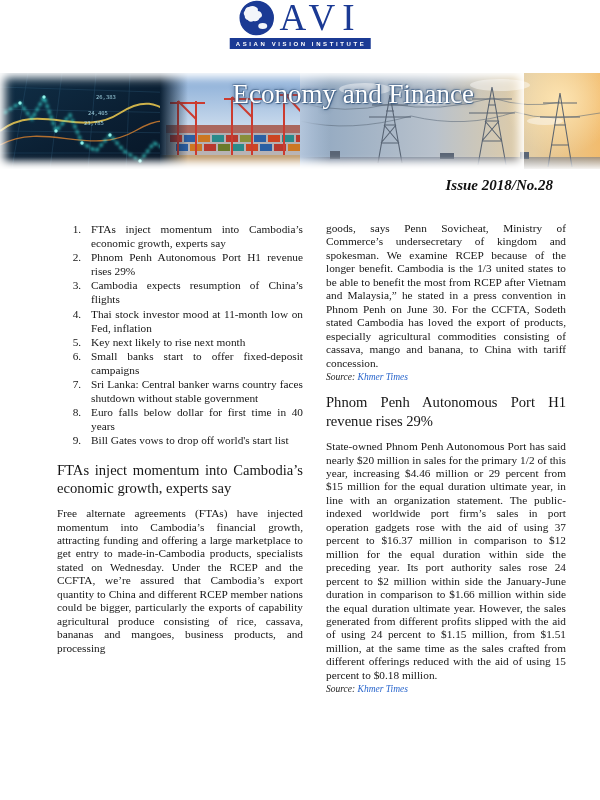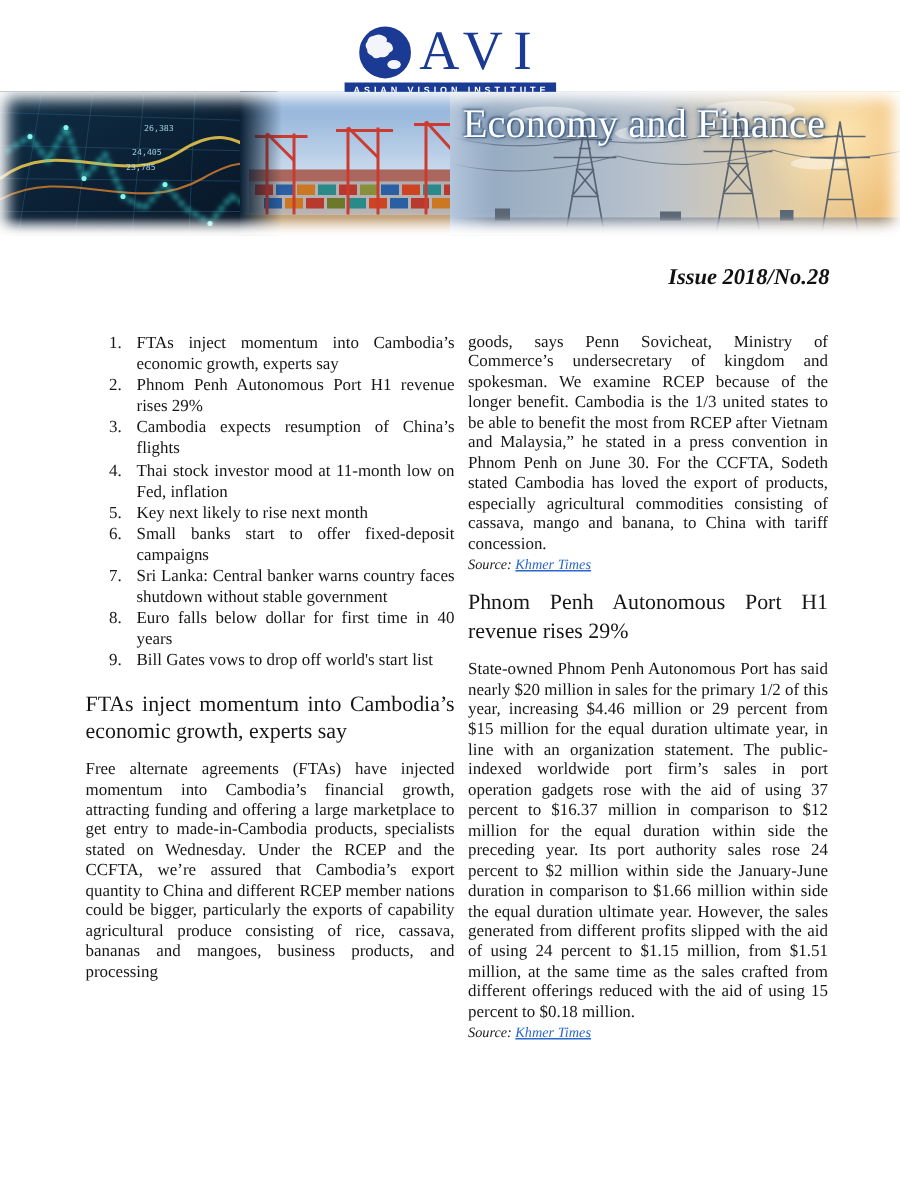--- a/index.html
+++ b/index.html
@@ -4,36 +4,36 @@
 <style>
   html,body{margin:0;padding:0;background:#888;}
   .page{
     position:relative;width:600px;height:800px;background:#ffffff;
     margin:0 auto;overflow:hidden;
     font-family:"Liberation Serif", serif;color:#161616;
   }
 
   
   .logo-wrap{
-    position:absolute;top:17px;left:50%;transform:translateX(-50%);
+    position:absolute;top:0;left:50%;transform:translateX(-50%);
     display:inline-flex;flex-direction:column;align-items:stretch;
   }
   .logo-row{display:flex;align-items:center;justify-content:center;gap:5px;}
   .logo-acronym{
     font-family:"Liberation Serif", serif;font-size:37px;line-height:36px;
     color:#1b3a94;letter-spacing:7px;font-weight:normal;
   }
   .logo-bar{
     margin-top:2px;background:#1b3a94;color:#fff;text-align:center;
     font-family:"Liberation Sans", sans-serif;font-size:6px;font-weight:bold;
     letter-spacing:2.6px;padding:3px 4px 2px 6px;white-space:nowrap;
   }
 
   
-  .banner{position:absolute;top:61px;left:0;width:600px;height:96px;}
+  .banner{position:absolute;top:73px;left:0;width:524px;height:96px;}
   .banner svg{display:block;}
   .banner::after{
     content:"";position:absolute;inset:0;pointer-events:none;
     box-shadow:inset 0 0 10px 5px #ffffff;
   }
   .banner-title{
     position:absolute;top:6px;right:50px;color:#fff;
     font-size:27px;line-height:30px;font-weight:normal;white-space:nowrap;
     text-shadow:1px 1px 1px #3d5e85,-1px -1px 1px rgba(61,94,133,.7),0 0 5px rgba(40,70,110,.9);
   }
@@ -45,21 +45,21 @@
 
   
   .issue{
     position:absolute;top:177px;right:47px;
     font-size:15px;font-weight:bold;font-style:italic;color:#111;
   }
 
   
   .col{position:absolute;top:222px;}
   .col-left{left:57px;width:246px;}
-  .col-right{left:312px;width:240px;}
+  .col-right{left:326px;width:240px;}
 
   .toc-heading{font-size:14.6px;line-height:17px;margin:0 0 10px 0;font-weight:normal;}
   ol.toc-list{
     margin:0;padding:0 0 0 27px;font-size:11.3px;line-height:14.1px;
     text-align:justify;
   }
   ol.toc-list li{padding-left:7px;margin:0;}
 
   .article-title{
     font-size:14.6px;line-height:18.8px;font-weight:normal;
@@ -67,21 +67,21 @@
   }
   .col-right .article-title{margin-top:10px;}
   .body-text{
     font-size:11.3px;line-height:13.45px;text-align:justify;margin:0;
   }
   .source-line{
     display:block;font-size:9.5px;line-height:11.5px;margin-top:2px;
     font-style:italic;
   }
   .source-label{font-weight:normal;color:#222;text-align:right;}
-  .source-link{color:#2a66cc;text-decoration:underline;cursor:pointer;margin-top:43px;}
+  .source-link{color:#2a66cc;cursor:pointer;margin-top:43px;}
 </style>
 </head>
 <body>
 
 <div class="page">
 
   <div class="logo-wrap">
     <div class="logo-row">
       <svg width="36" height="36" viewBox="0 0 36 36">
         <circle cx="18" cy="18" r="16.5" fill="#1b3a94"></circle>

